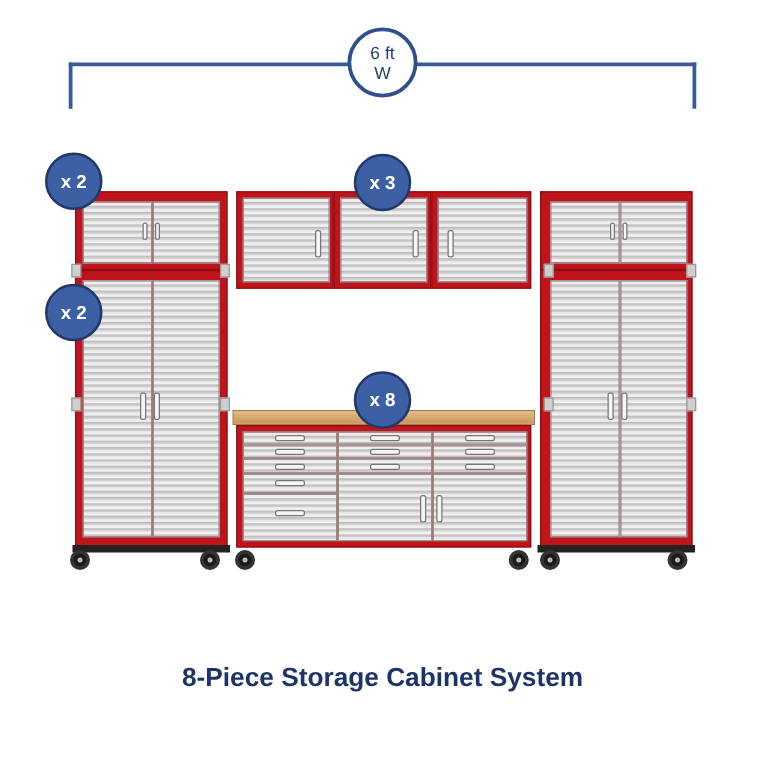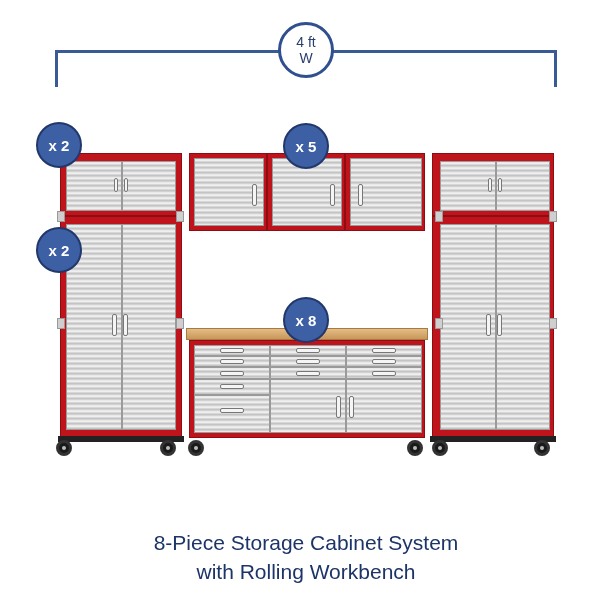--- a/index.html
+++ b/index.html
@@ -44,31 +44,31 @@
     .wheel {
       position: absolute; width: 16px; height: 16px; border-radius: 50%;
       background: #1a1a1a; border: 3px solid #333;
     }
     .wheel::after { content: ""; position: absolute; left: 3px; top: 3px; width: 4px; height: 4px; background: #bbb; border-radius: 50%; }
     .base { position: absolute; height: 6px; background: #222; }
     .wood { position: absolute; background: linear-gradient(to bottom, #e4bd85, #c8965a); border: 1px solid #a77a44; }
 
     .caption {
       position: absolute; left: 0; top: 528px; width: 612px; text-align: center;
-      color: #1c3468; font-weight: normal; font-size: 21px; line-height: 29px;
+      color: #1c3468; font-weight: bold; font-size: 21px; line-height: 29px;
     }
   </style>
 </head>
 <body>
 
 <div class="dim-h"></div>
 <div class="dim-l"></div>
 <div class="dim-r"></div>
 <div class="dim-circle">
-  <span>4 ft</span>
+  <span>6 ft</span>
   <span>W</span>
 </div>
 
 <div>
 
   <div class="cab" style="left:60px;top:153px;width:122px;height:63px;">
     <div class="panel" style="left:5px;top:7px;width:56px;height:50px;"></div>
     <div class="panel" style="left:61px;top:7px;width:54px;height:50px;"></div>
     <div class="handle" style="left:53px;top:24px;width:4px;height:14px;"></div>
     <div class="handle" style="left:63px;top:24px;width:4px;height:14px;"></div>
@@ -163,22 +163,21 @@
   <div class="wheel" style="left:534px;top:440px;"></div>
 </div>
 
 <div class="badge" style="left:36px;top:122px;">
   <span>x 2</span>
 </div>
 <div class="badge" style="left:36px;top:227px;">
   <span>x 2</span>
 </div>
 <div class="badge" style="left:283px;top:123px;">
-  <span>x 5</span>
+  <span>x 3</span>
 </div>
 <div class="badge" style="left:283px;top:297px;">
   <span>x 8</span>
 </div>
 
 <div class="caption">
   <div>8-Piece Storage Cabinet System</div>
-  <div>with Rolling Workbench</div>
 </div>
 
 </body></html>

